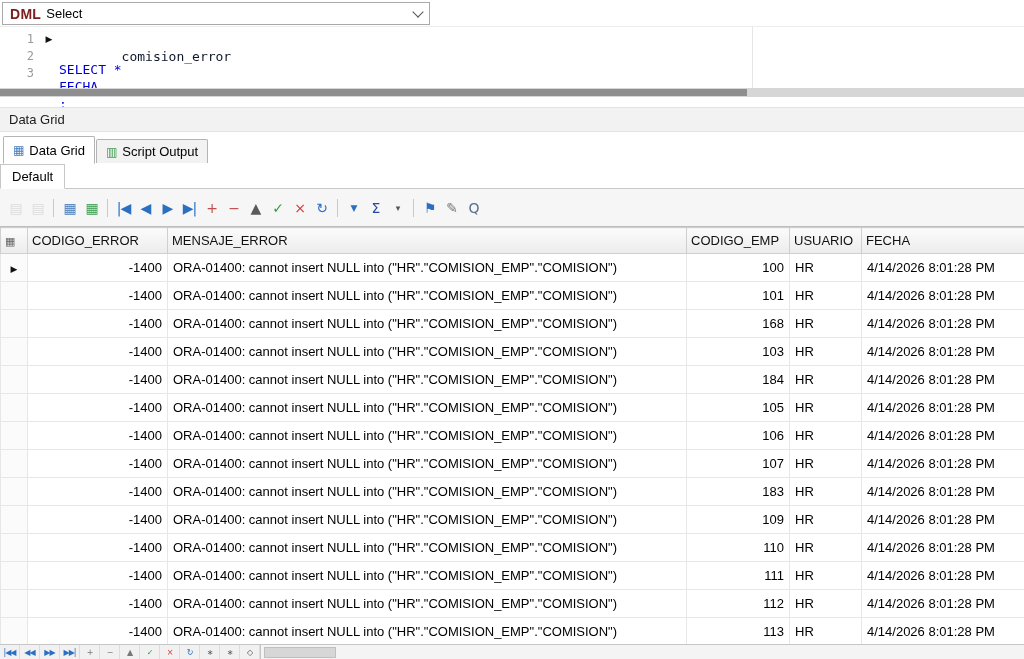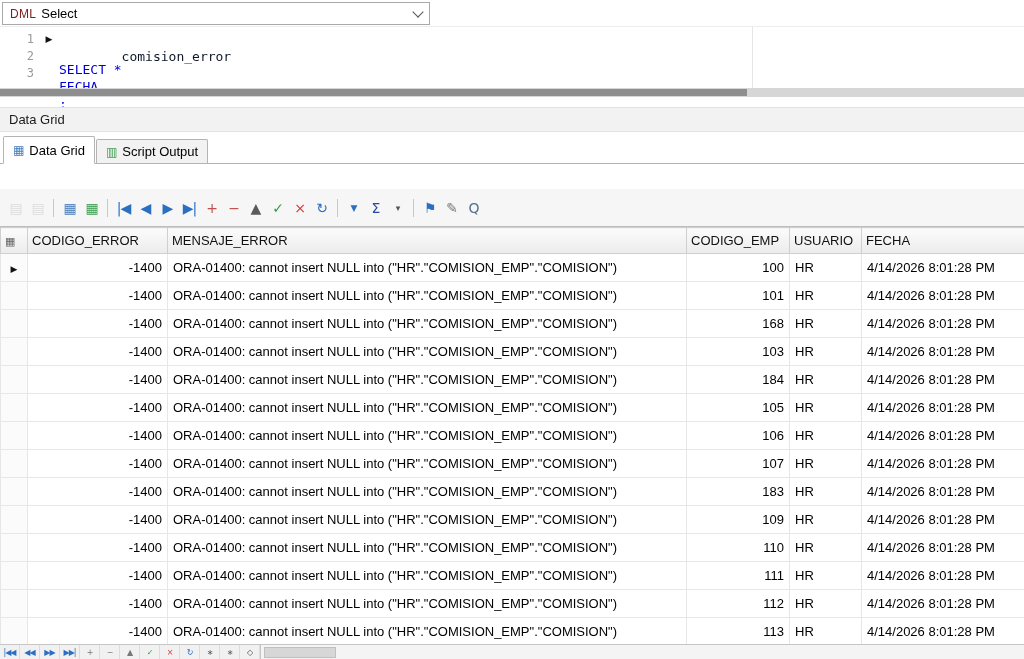--- a/index.html
+++ b/index.html
@@ -6,21 +6,21 @@
   body{
     width:1024px;height:659px;overflow:hidden;background:#ffffff;
     font-family:"Liberation Sans",sans-serif;font-size:13px;color:#000;
   }
   .screen{position:relative;width:1024px;height:659px;background:#fff;}
 
   
   .combo-row{position:absolute;top:0;left:0;right:0;height:26px;background:#fff;border-bottom:1px solid #ededed;}
   .combo{position:absolute;left:2px;top:2px;width:412px;height:21px;border:1px solid #a9a9a9;background:#fff;
          display:flex;align-items:center;padding:0 7px;cursor:pointer;}
-  .combo-tag{font-size:12px;font-weight:normal;color:#7b2020;margin-right:5px;letter-spacing:.3px;}
+  .combo-tag{font-size:14px;font-weight:bold;color:#7b2020;margin-right:5px;letter-spacing:.3px;}
   .combo-text{font-size:13px;color:#000;}
   .chev{margin-left:auto;width:7px;height:7px;border-right:1.4px solid #555;border-bottom:1.4px solid #555;
         transform:rotate(45deg);margin-top:-4px;}
 
   
   .editor{position:absolute;top:27px;left:0;right:0;height:60px;background:#fff;padding-top:4px;}
   .ed-line{display:flex;height:17px;line-height:17px;font-family:"DejaVu Sans Mono",monospace;font-size:13px;}
   .ed-num{width:34px;text-align:right;padding-right:5px;color:#9a9a9a;font-size:12px;flex:none;}
   .ed-marker{width:20px;flex:none;text-align:center;color:#111;font-size:9px;line-height:17px;font-family:"DejaVu Sans",sans-serif;}
   .kw{color:#0000d6;white-space:pre;margin-top:30px;}
@@ -122,20 +122,23 @@
     <div class="tab active">
       <span class="tab-icon icon-grid">▦</span>
       <span>Data Grid</span>
     </div>
     <div class="tab">
       <span class="tab-icon icon-script">▥</span>
       <span>Script Output</span>
     </div>
   </div>
 
+  <div class="subtabs">
+    <div class="subtab">Default</div>
+  </div>
 
   <div class="toolbar">
       <span class="tbtn disabled" style="color: rgb(189, 189, 189);">▤</span>
       <span class="tbtn disabled" style="color: rgb(189, 189, 189);">▤</span>
       <span class="tsep"></span>
       <span class="tbtn" style="color: rgb(74, 126, 187);">▦</span>
       <span class="tbtn" style="color: rgb(60, 158, 79);">▦</span>
       <span class="tsep"></span>
       <span class="tbtn" style="color: rgb(43, 111, 194);">|◀</span>
       <span class="tbtn" style="color: rgb(43, 111, 194);">◀</span>

